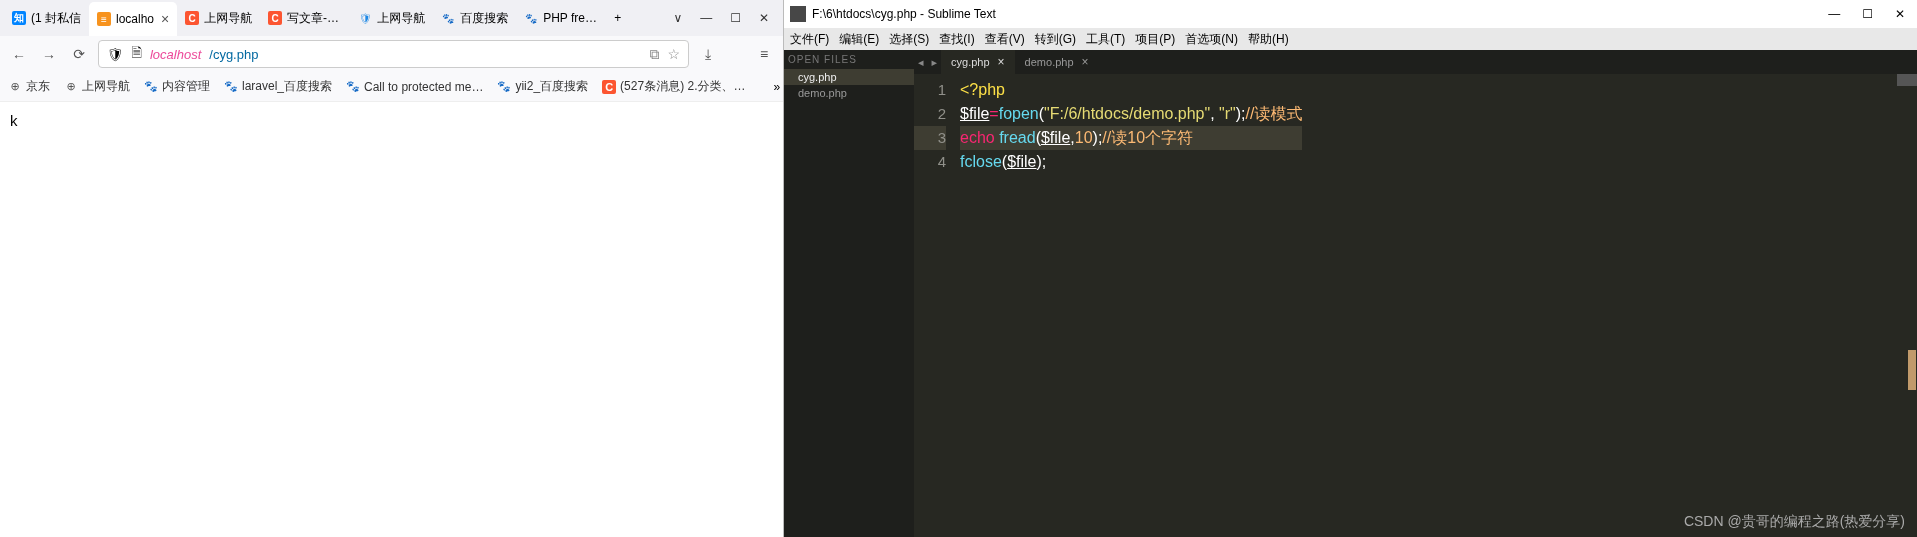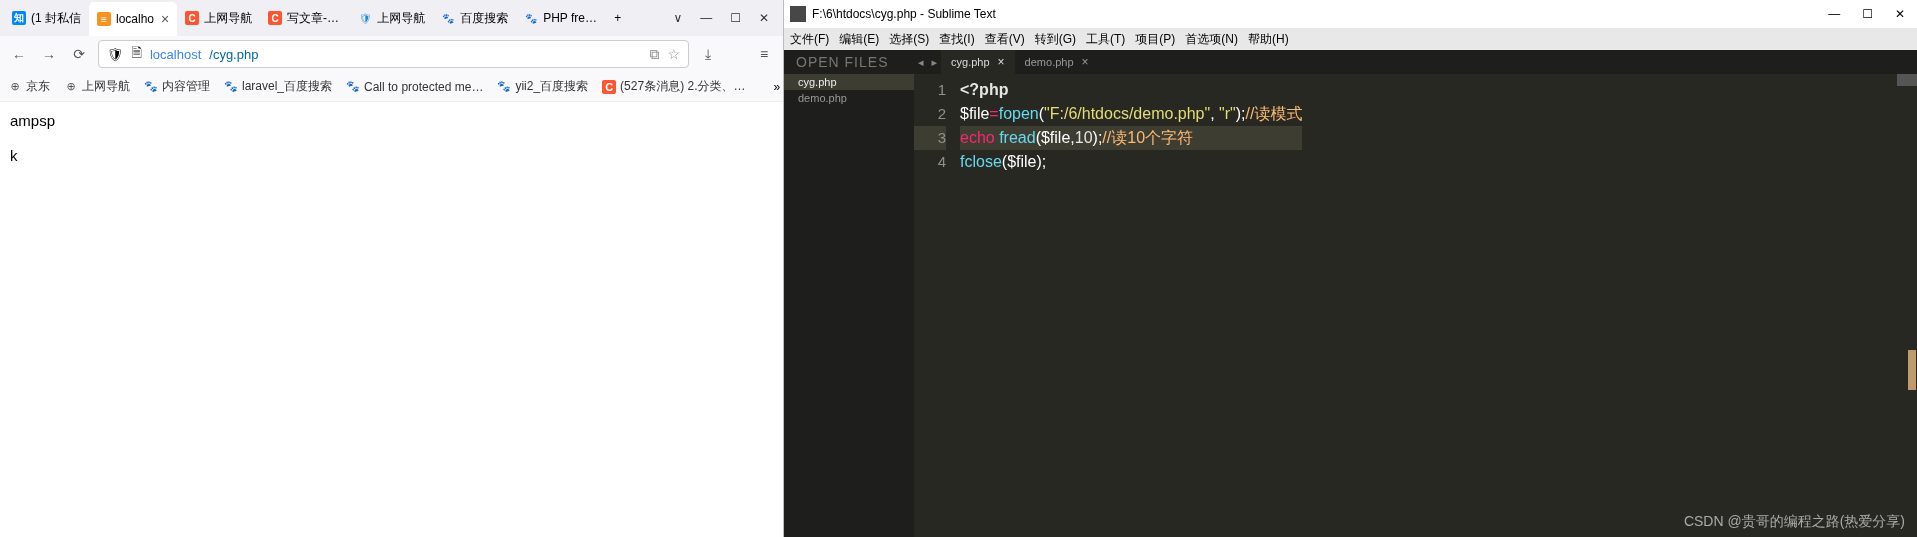--- a/index.html
+++ b/index.html
@@ -13,57 +13,57 @@
   .tab .fav { width: 14px; height: 14px; display: inline-flex; align-items: center; justify-content: center; font-size: 10px; border-radius: 2px; }
   .fav.zhihu { background:#0084ff; color:#fff; font-weight:bold; }
   .fav.localhost { background:#f7931e; color:#fff; font-weight:bold; }
   .fav.csdn { background:#fc5531; color:#fff; font-weight:bold; }
   .fav.nav { color:#1e88e5; }
   .fav.php { color:#888; }
   .winctrl { margin-left: auto; display: flex; gap: 18px; padding: 0 10px; color:#333; font-size:12px; }
   .nav-row { display: flex; align-items: center; height: 36px; background: #f9f9fb; padding: 0 8px; gap: 8px; font-size: 14px; }
   .nav-row .icon-btn { width: 22px; text-align: center; color: #555; cursor: pointer; }
   .urlbar { flex: 1; display: flex; align-items: center; border: 1px solid #ccc; border-radius: 4px; height: 28px; padding: 0 8px; background: #fff; gap: 8px; font-size: 13px; }
-  .urlbar .domain { color: #3b82f6; }
+  .urlbar .domain { color: #ec4899; font-style: italic; }
   .urlbar .path { color: #0369a1; }
   .urlbar .spacer { flex:1; }
   .urlbar .reader, .urlbar .star { color:#888; font-size:14px; }
   .bookmarks-row { display: flex; align-items: center; height: 30px; padding: 0 8px; gap: 14px; font-size: 12px; border-bottom: 1px solid #eee; background: #f9f9fb; overflow: hidden; }
   .bm { display: flex; align-items: center; gap: 4px; color: #333; white-space: nowrap; }
   .bm .icn { width:14px; height:14px; display:inline-flex; align-items:center; justify-content:center; color:#555; font-size:11px; }
   .page { flex:1; padding: 10px; font-size: 15px; color:#000; font-family: serif; }
   .page p { margin-bottom: 18px; }
 
   .sublime { flex: 1; height: 537px; display: flex; flex-direction: column; background: #272822; color:#ccc; position: relative; }
   .st-title { display: flex; align-items: center; height: 28px; background: #fff; color:#000; font-size: 12px; padding: 0 6px; }
   .st-icon { width:16px; height:16px; background:#474747; margin-right:6px; display:inline-block; }
   .st-winctrl { margin-left:auto; display:flex; gap:22px; padding-right:6px; color:#000; font-size:12px; }
   .st-menu { display:flex; align-items:center; height:22px; background:#e8e8e8; font-size:12px; color:#000; padding:4px 6px; gap:10px; }
   .st-body { flex:1; display:flex; background:#272822; }
   .st-sidebar { width:130px; background:#1e1f1c; font-size:11px; color:#888; }
-  .st-sidebar .head { padding:4px 12px; font-size:14px; letter-spacing:1px; color:#777; }
+  .st-sidebar .head { padding:4px 4px; font-size:10px; letter-spacing:1px; color:#777; }
   .st-sidebar .file { padding:2px 14px; color:#999; cursor:pointer; }
   .st-sidebar .file.active { background:#3e3d32; color:#eee; }
   .st-main { flex:1; display:flex; flex-direction:column; position:relative; }
   .st-tabs { display:flex; align-items:center; height:24px; background:#1e1f1c; font-size:11px; }
   .st-tabs .arrow { padding:0 4px; color:#888; }
   .st-tab { display:flex; align-items:center; gap:8px; padding:0 10px; height:24px; color:#999; }
   .st-tab.active { background:#272822; color:#ddd; }
   .st-tab .x { font-size:12px; }
   .st-editor { flex:1; display:flex; font-family: Consolas, monospace; font-size:16px; position:relative; }
   .gutter { width:40px; text-align:right; padding:4px 8px 0 0; color:#90908a; font-size:15px; line-height:24px; }
   .gutter div.cur { background:#3e3d32; }
   .code { padding:4px 0 0 6px; line-height:24px; white-space:pre; }
   .code .cur-line { background:#3e3d32; display:inline-block; width:100%; }
-  .c-open { color:#e5e5e5;font-weight:bold; }
-  .c-var { color:#fff; }
+  .c-open { color:#fde047; }
+  .c-var { color:#fff;text-decoration:underline; }
   .c-op { color:#f92672; }
   .c-func { color:#66d9ef; }
   .c-str { color:#e6db74; }
-  .c-num { color:#e5e5e5;text-align:center; }
+  .c-num { color:#fdba74;text-align:center; }
   .c-comment { color:#fdba74; }
   .c-kw { color:#f92672; }
   .c-punc { color:#fff; }
   .minimap { position:absolute; top:24px; right:0; width:20px; height:40px; background:linear-gradient(#555 0 30%, transparent 30%); }
   .st-scroll { position:absolute; right:1px; top:300px; width:8px; height:40px; background:#c19a6b; }
 
   .watermark { position:absolute; right:12px; bottom:6px; font-size:14px; color:#aaa; font-family: "Microsoft YaHei", sans-serif; }
 </style>
 </head>
 <body>
@@ -156,21 +156,20 @@
     <div class="bm">
         <span class="icn fav csdn" style="border-radius:2px;color:#fff">C</span>
         <span>(527条消息) 2.分类、…</span>
       </div>
     <span style="flex:1"></span>
     <span>»</span>
 
   </div>
 
   <div class="page">
-    <p>ampsp</p>
     <p>k</p>
   </div>
 </div>
 
 <div class="sublime">
   <div class="st-title">
     <span class="st-icon"></span>
     <span>F:\6\htdocs\cyg.php - Sublime Text</span>
     <div class="st-winctrl">
       <span>—</span>

